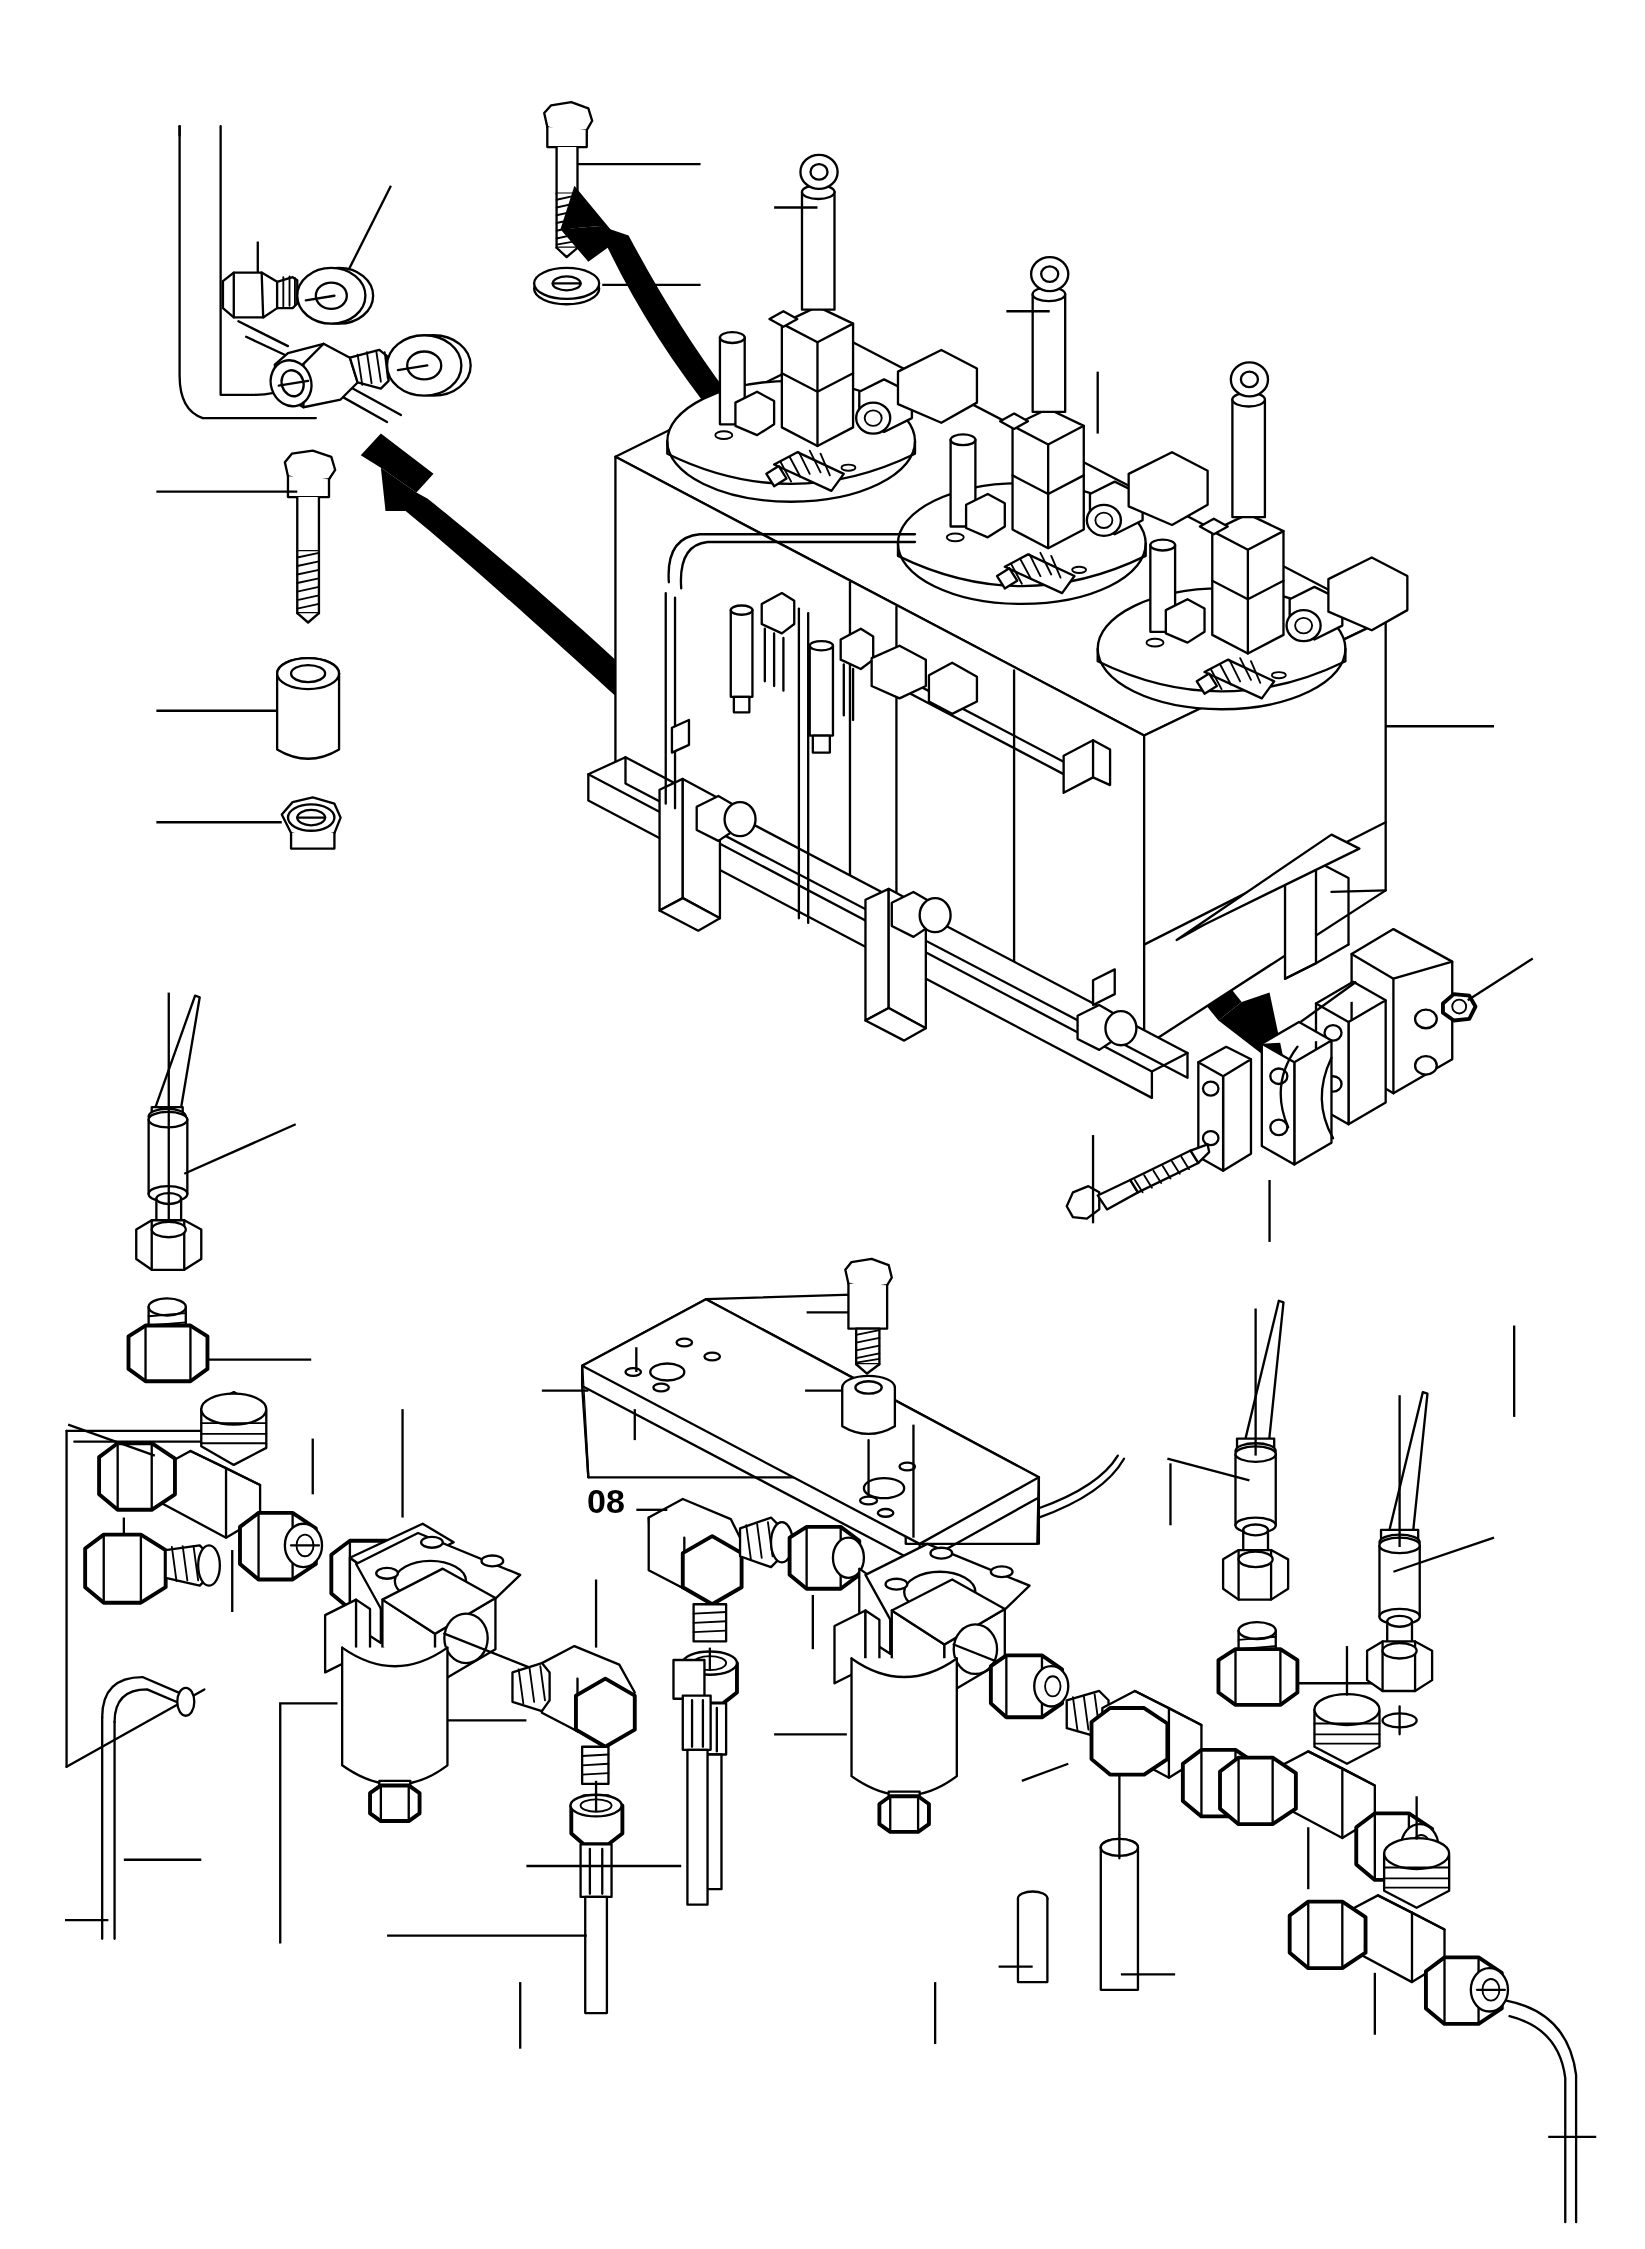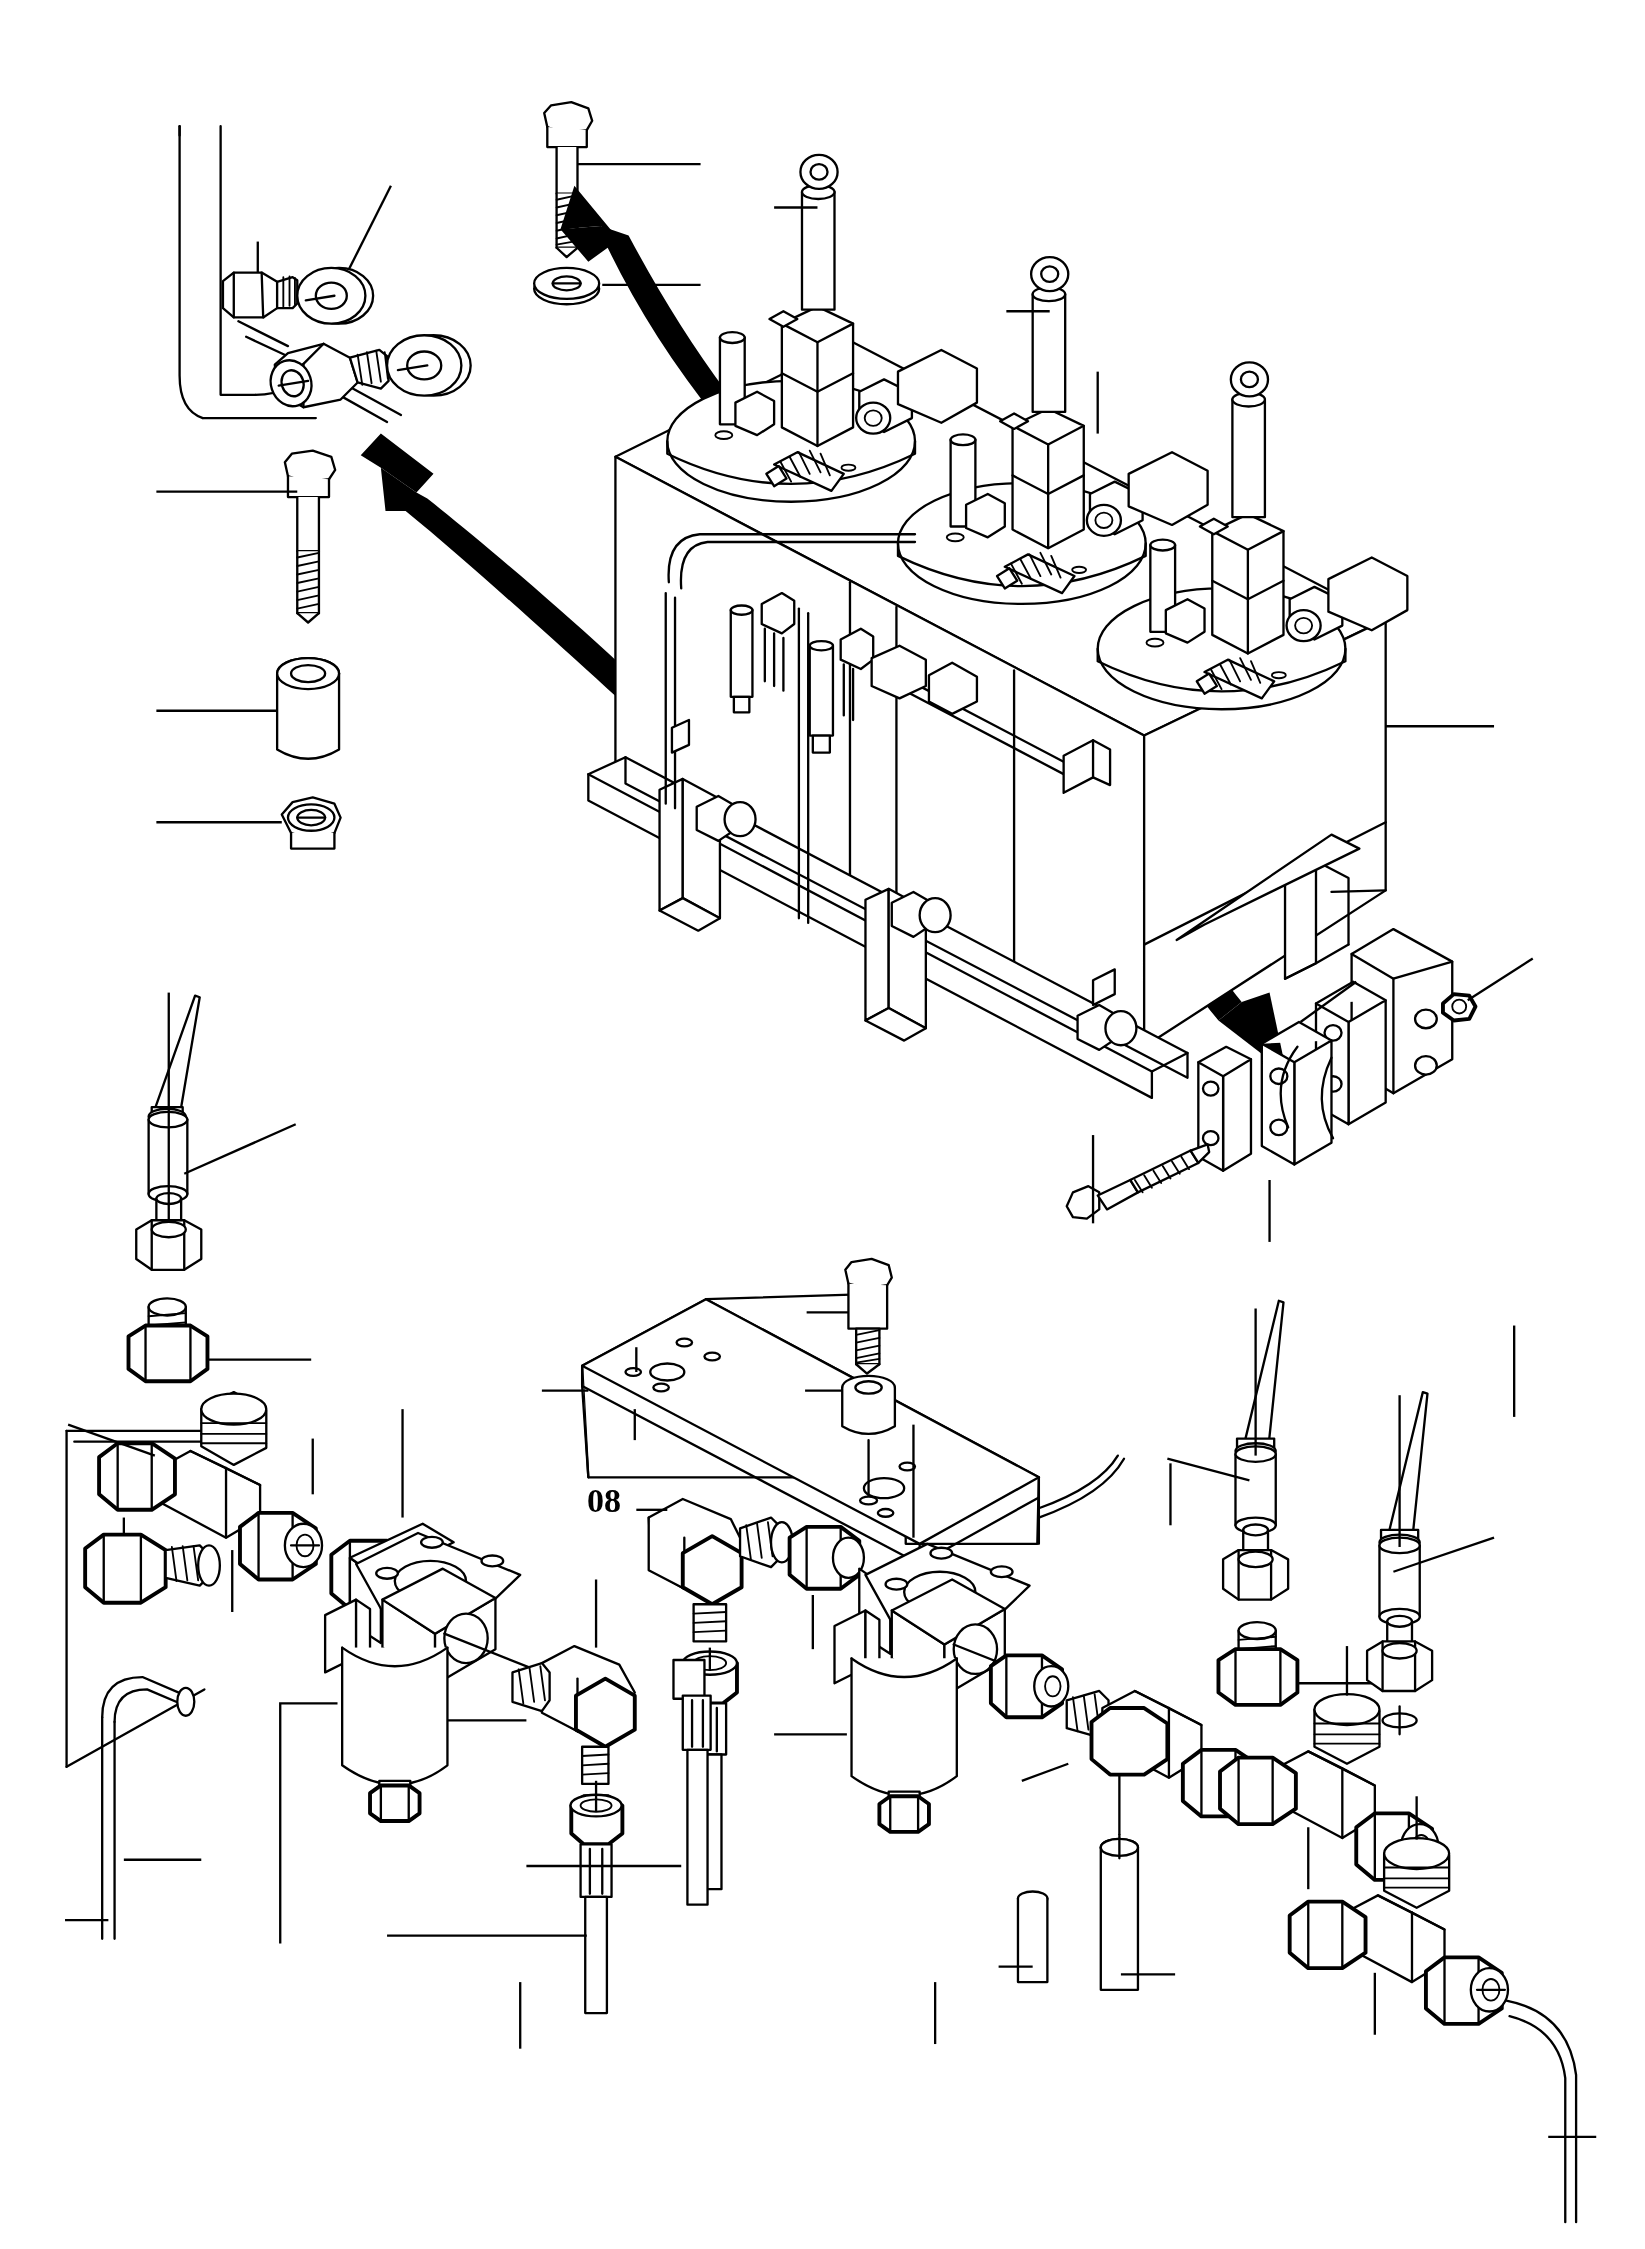--- a/index.html
+++ b/index.html
@@ -21,21 +21,21 @@
     pointer-events:none;
   }
   #art{
     position:absolute;
     left:0; top:0;
     width:1645px;
     height:2250px;
   }
   .callout-label{
     position:absolute;
-    font-family:Liberation Serif, serif;
+    font-family:Liberation Sans, sans-serif;
     font-weight:bold;
     font-size:34px;
     line-height:1;
     color:#000;
     letter-spacing:0px;
     white-space:nowrap;
   }
   #label-08{ left:587px; top:1484px; }
 </style>
 </head>

